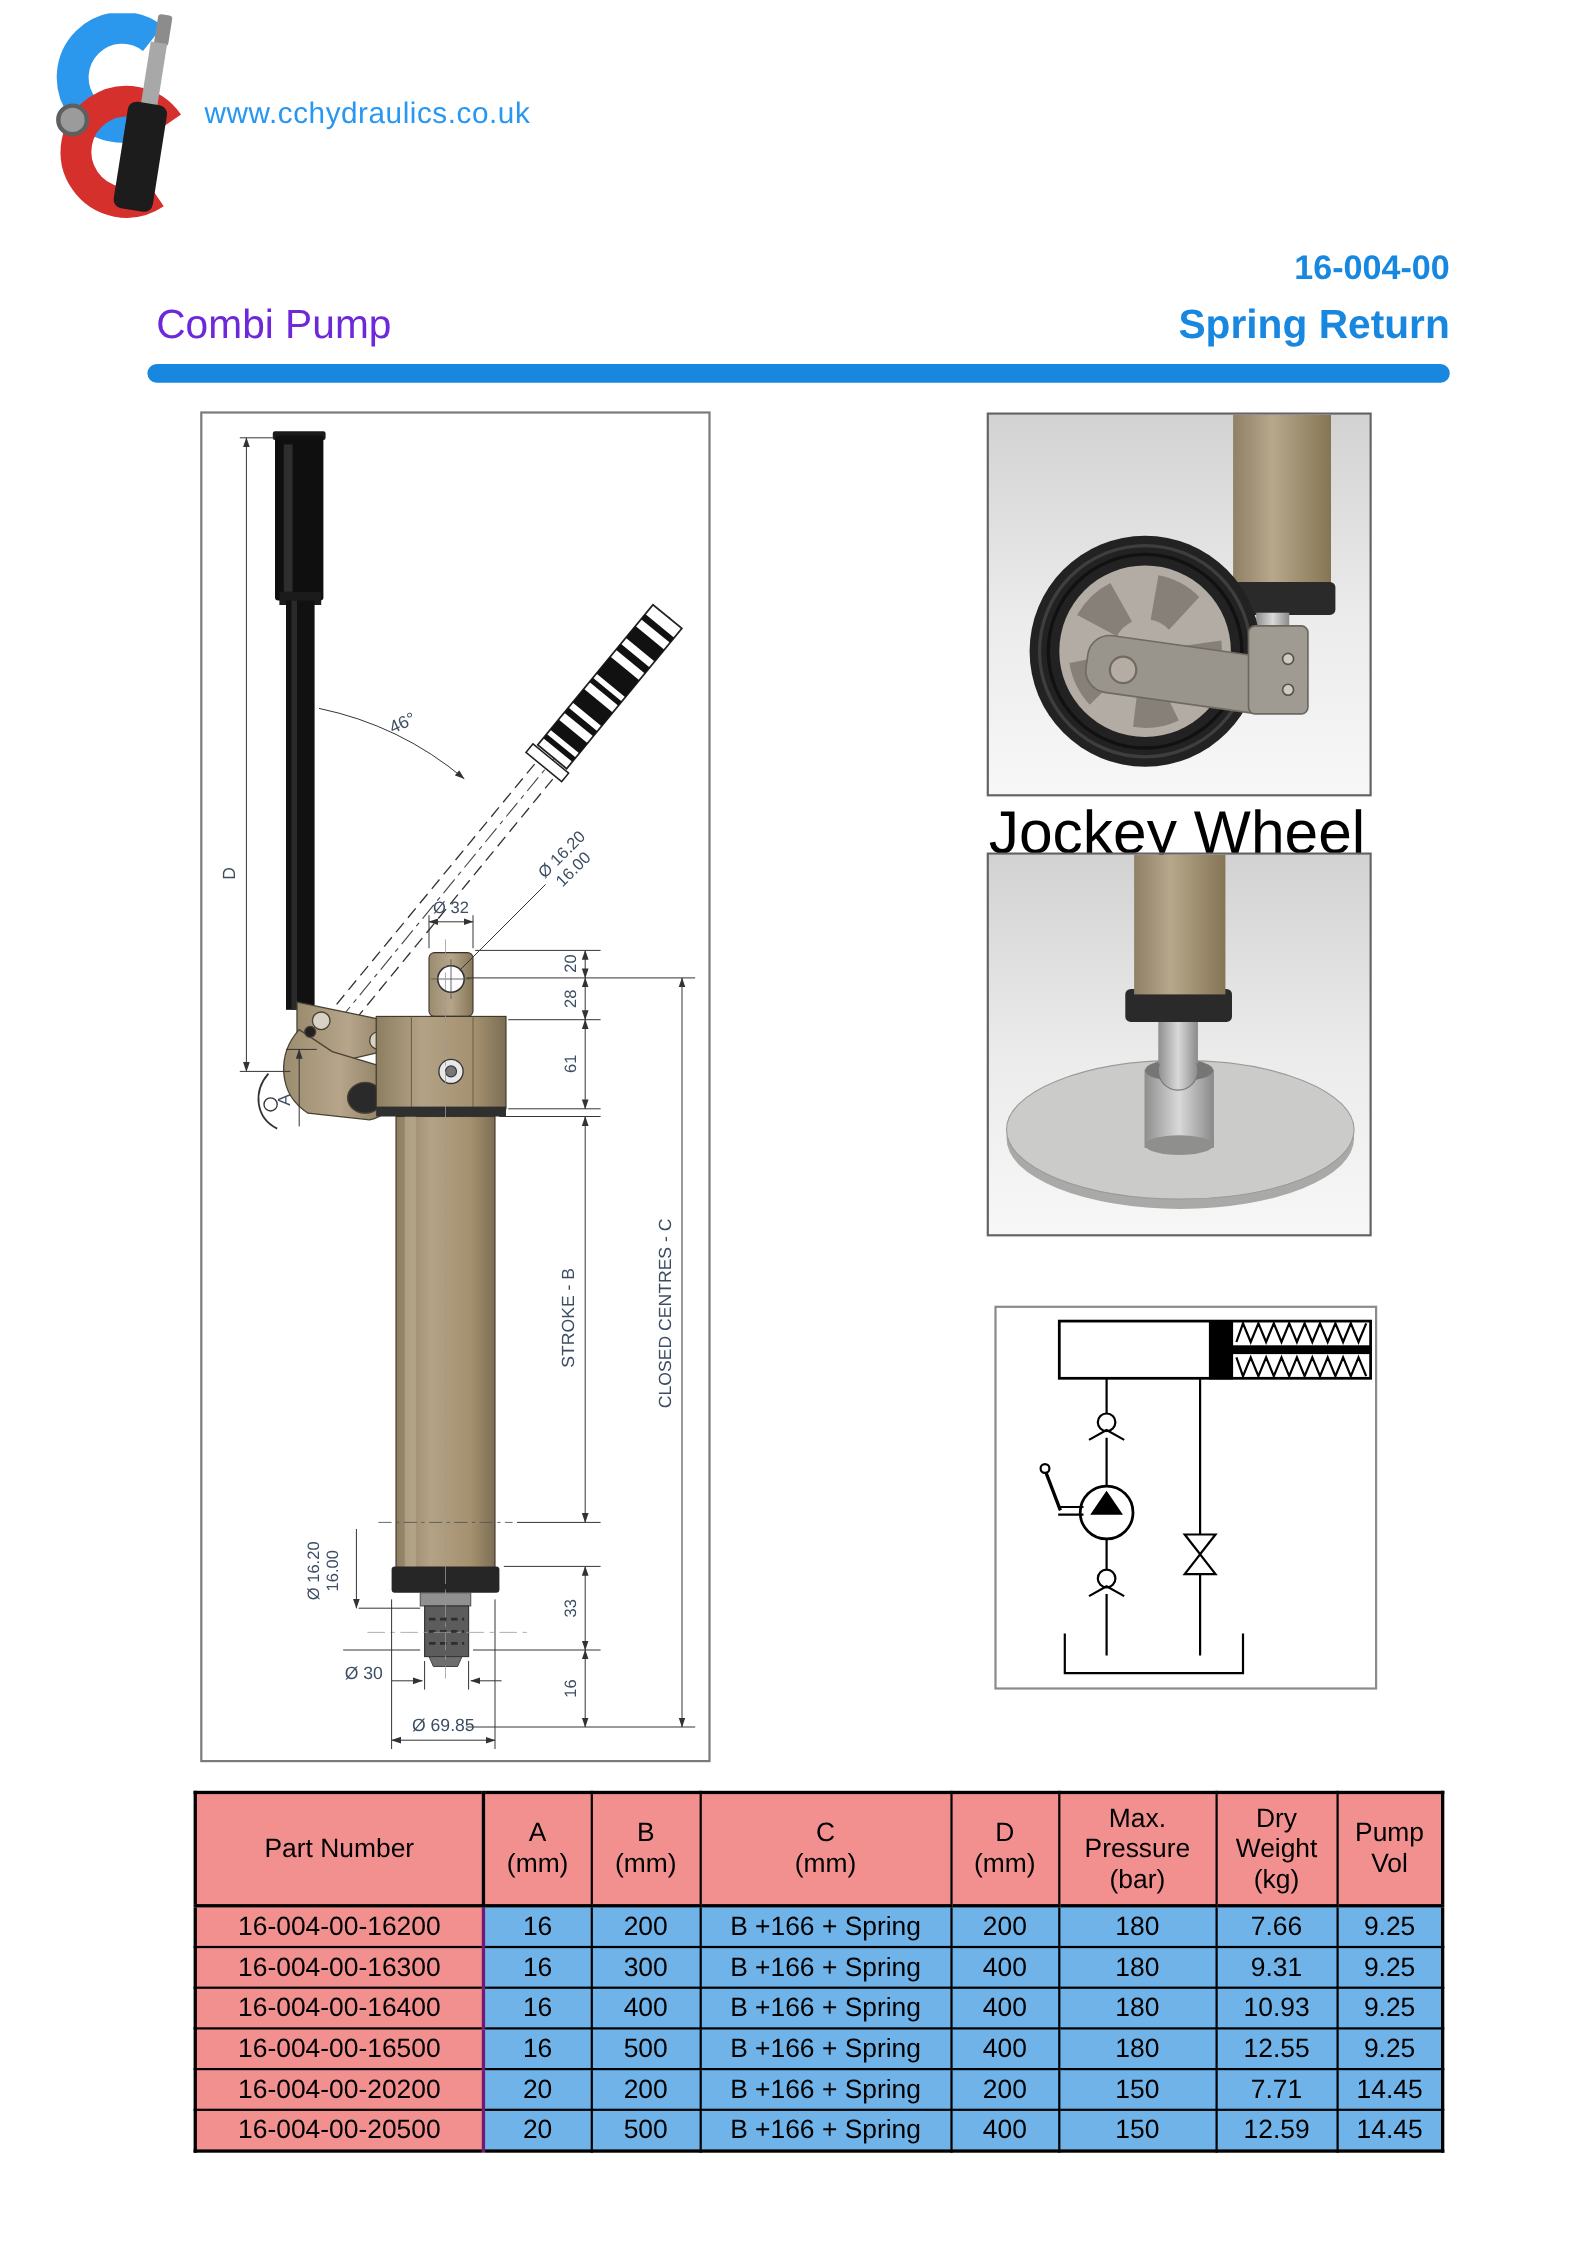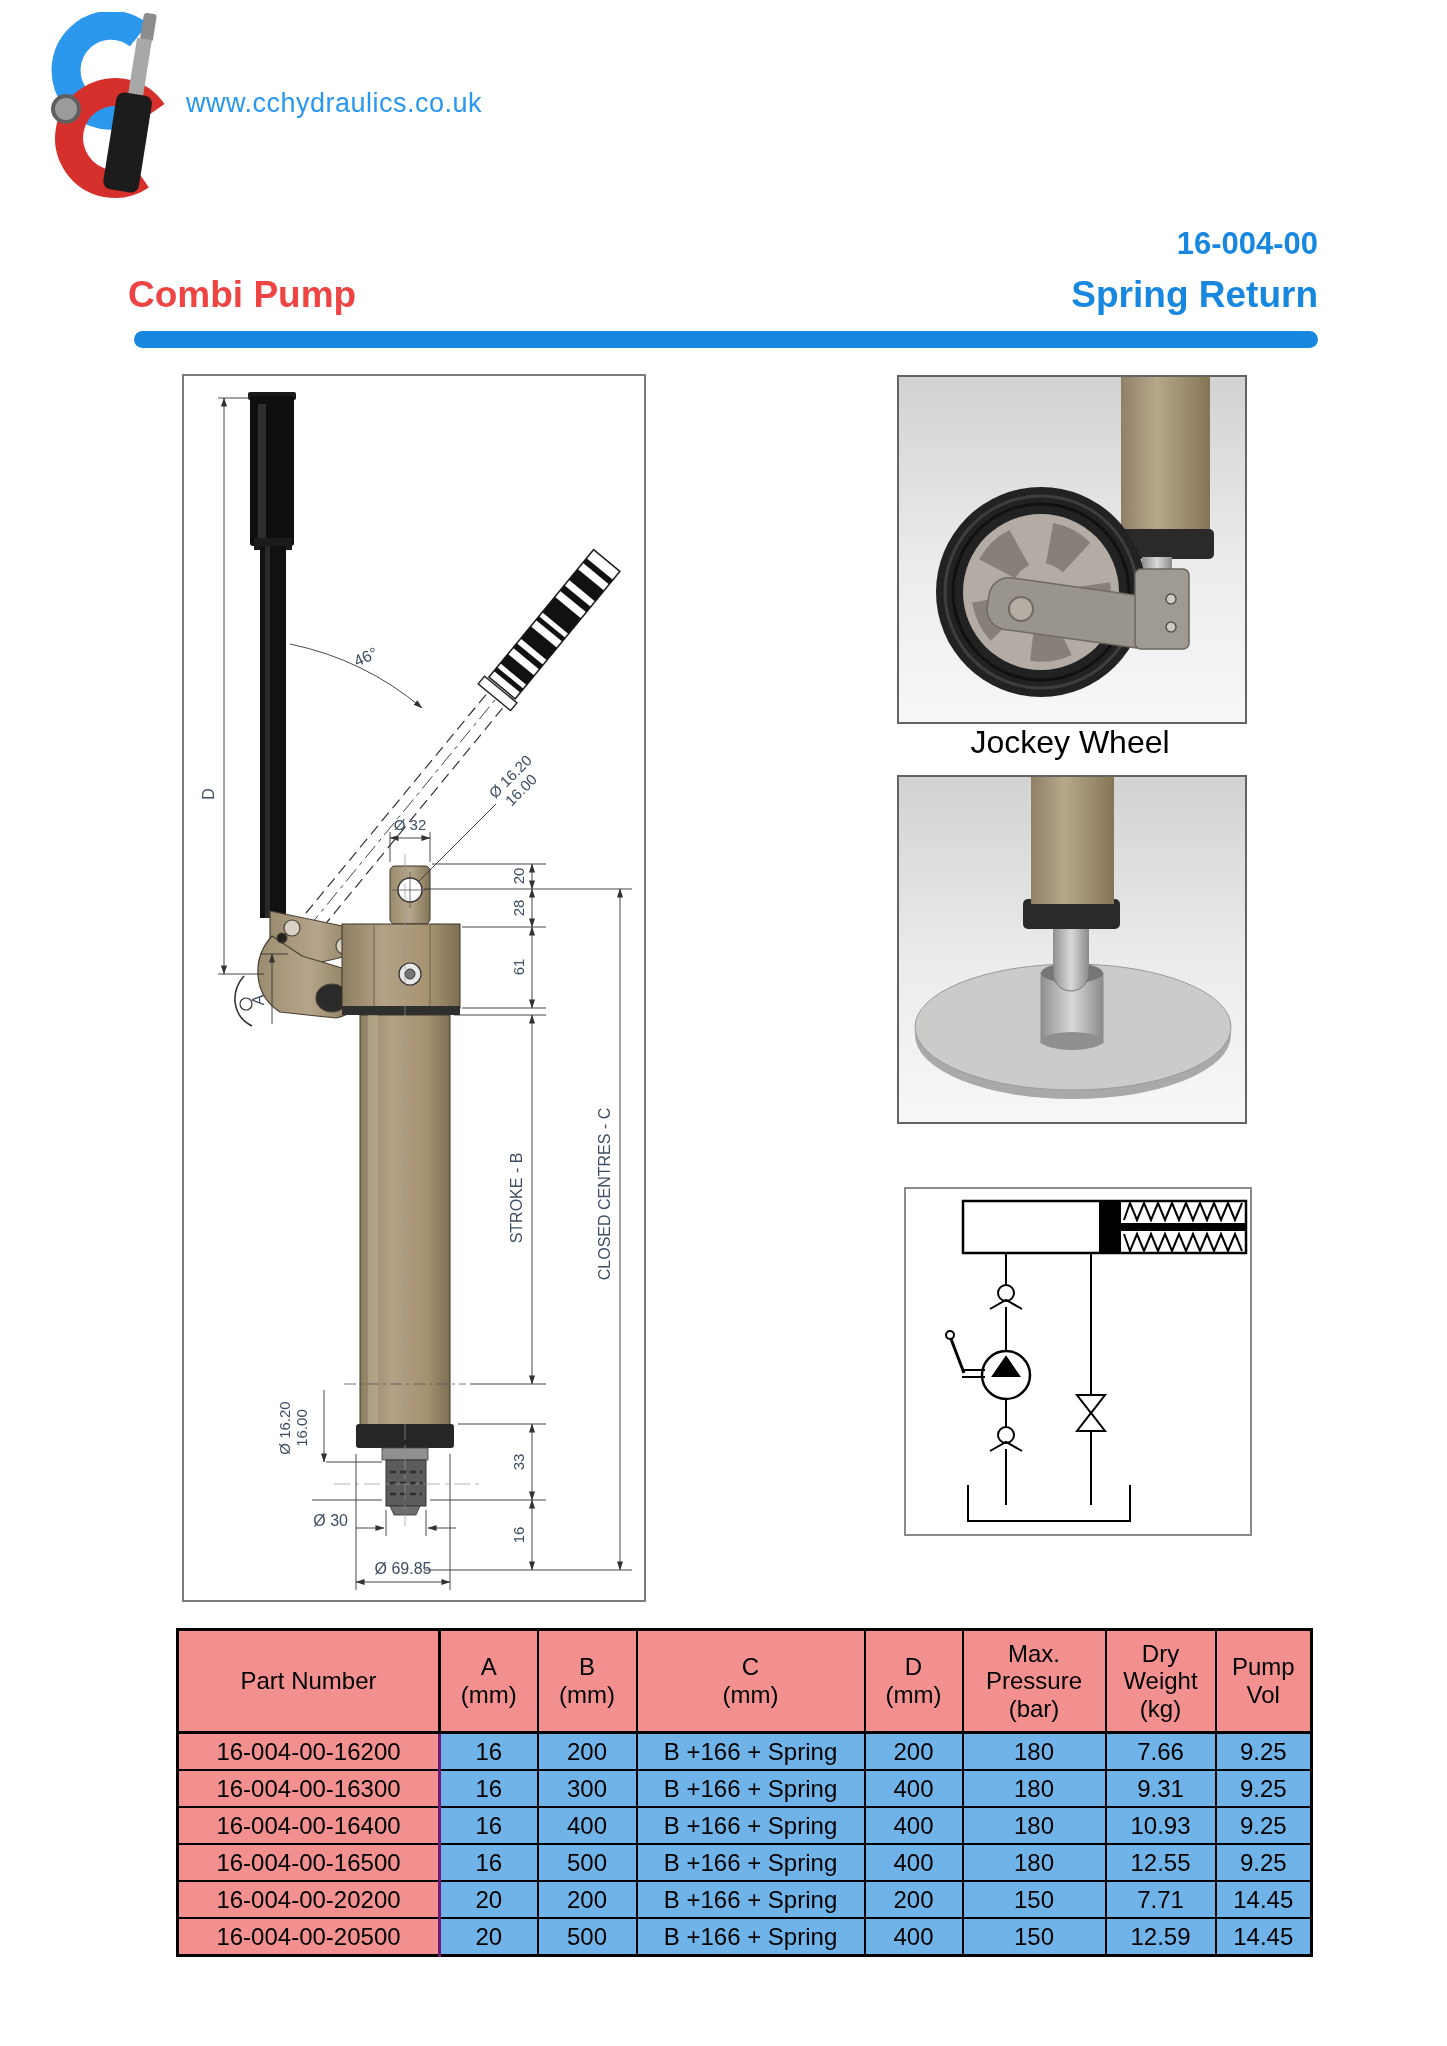--- a/index.html
+++ b/index.html
@@ -4,29 +4,29 @@
 <style>
   html,body{margin:0;padding:0;}
   body{
     width:1447px;height:2046px;position:relative;background:#ffffff;
     font-family:"Liberation Sans",sans-serif;color:#000;overflow:hidden;
   }
   .abs{position:absolute;}
   
   #site-url{left:186px;top:88px;font-size:27px;color:#2797F2;letter-spacing:.5px;}
   #product-code{right:129px;top:226px;font-size:31px;font-weight:bold;color:#1787E0;text-align:left;}
-  #product-name{left:128px;top:274px;font-size:37px;font-weight:bold;color:#ef4444;}
+  #product-name{left:142px;top:274px;font-size:37px;font-weight:normal;color:#6d28d9;}
   #product-variant{right:129px;top:274px;font-size:37px;font-weight:bold;color:#1787E0;text-align:right;}
   #divider{left:134px;top:331px;width:1184px;height:17px;background:#1787E0;border-radius:9px;}
   
   #drawing-frame{left:182px;top:374px;width:460px;height:1224px;border:2px solid #7b7b7b;background:#fff;}
   .photo-box{width:346px;height:345px;border:2px solid #636363;background:linear-gradient(180deg,#d2d2d2 0%,#ececec 55%,#f7f7f7 100%);}
   #jockey-box{left:897px;top:375px;}
   #stabiliser-box{left:897px;top:775px;}
-  .photo-label{left:897px;width:346px;text-align:center;font-size:32px;color:#000;}
+  .photo-label{left:897px;width:346px;text-align:center;font-size:55px;color:#000;}
   #jockey-label{top:724px;}
   #stabiliser-label{top:1174px;margin-top:12px;}
   #circuit-box{left:904px;top:1187px;width:344px;height:345px;border:2px solid #8a8a8a;background:#fff;}
   
   svg text.dim{font-family:"Liberation Sans",sans-serif;font-size:15px;fill:#3d4e63;}
   svg text.dimbig{font-family:"Liberation Sans",sans-serif;font-size:16px;fill:#3d4e63;}
   svg .thin{stroke:#333;stroke-width:.9;fill:none;}
   svg .edge{stroke:#3a3426;stroke-width:1;}
   
   #spec-table{left:176px;top:1628px;width:1134px;border-collapse:collapse;table-layout:fixed;

